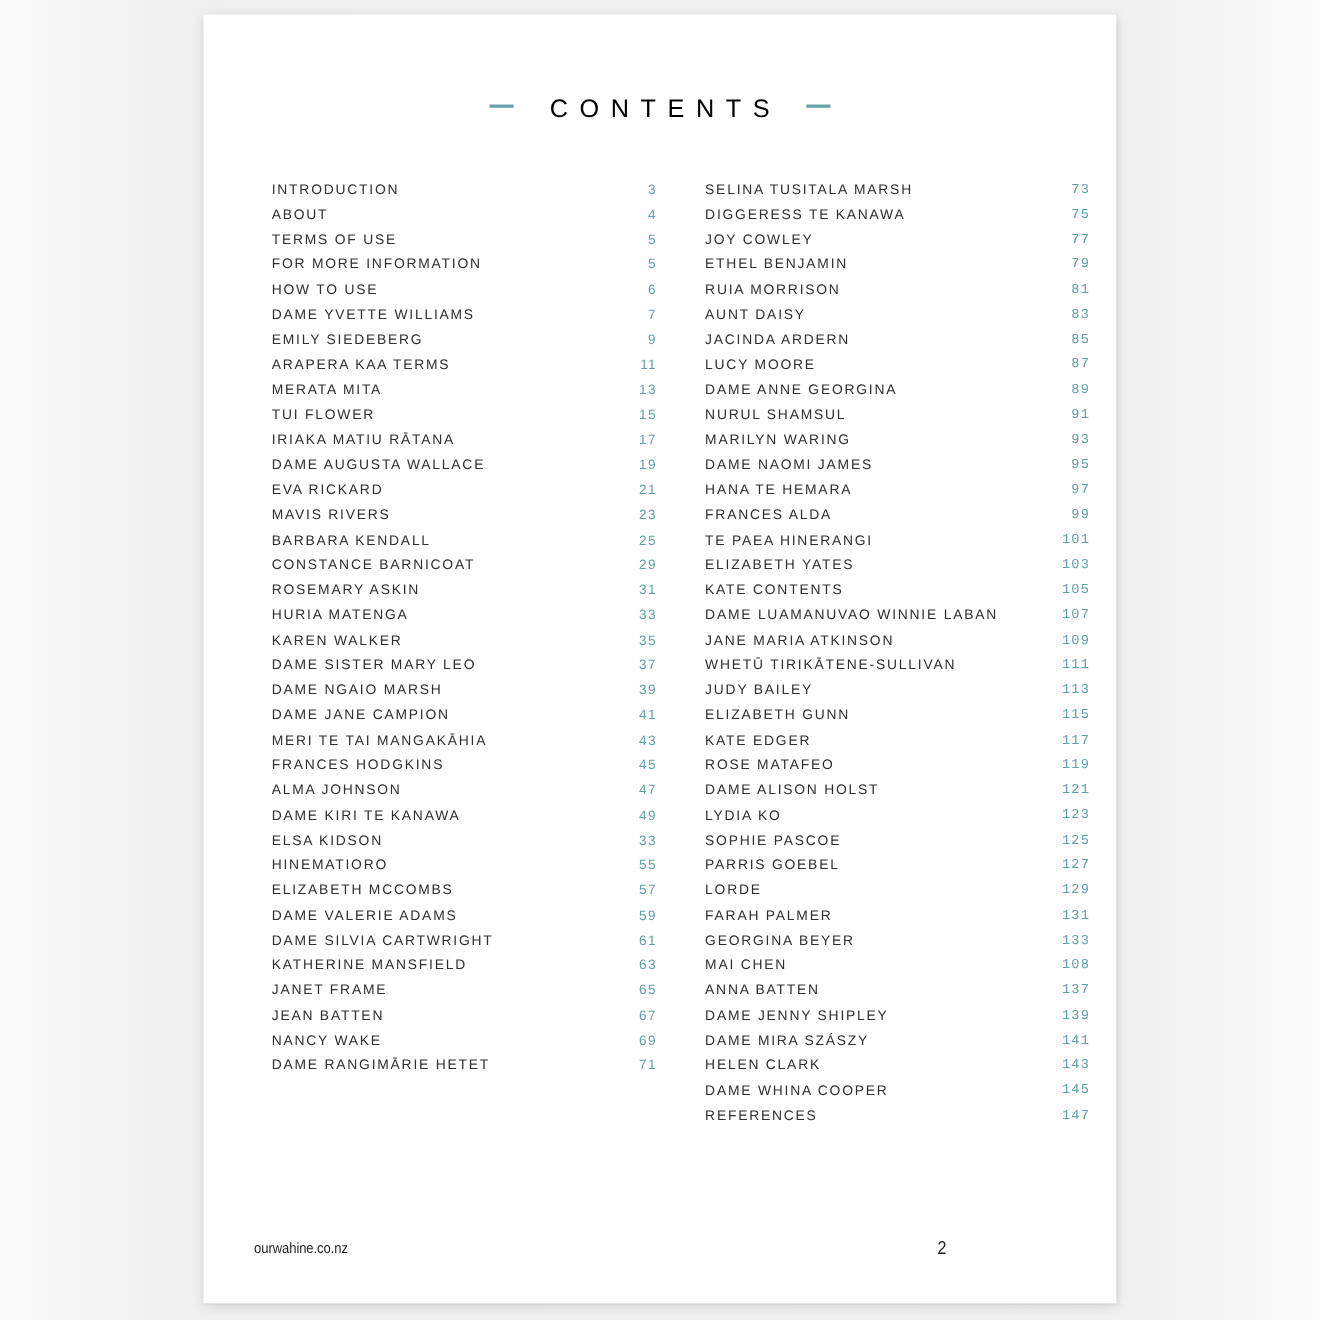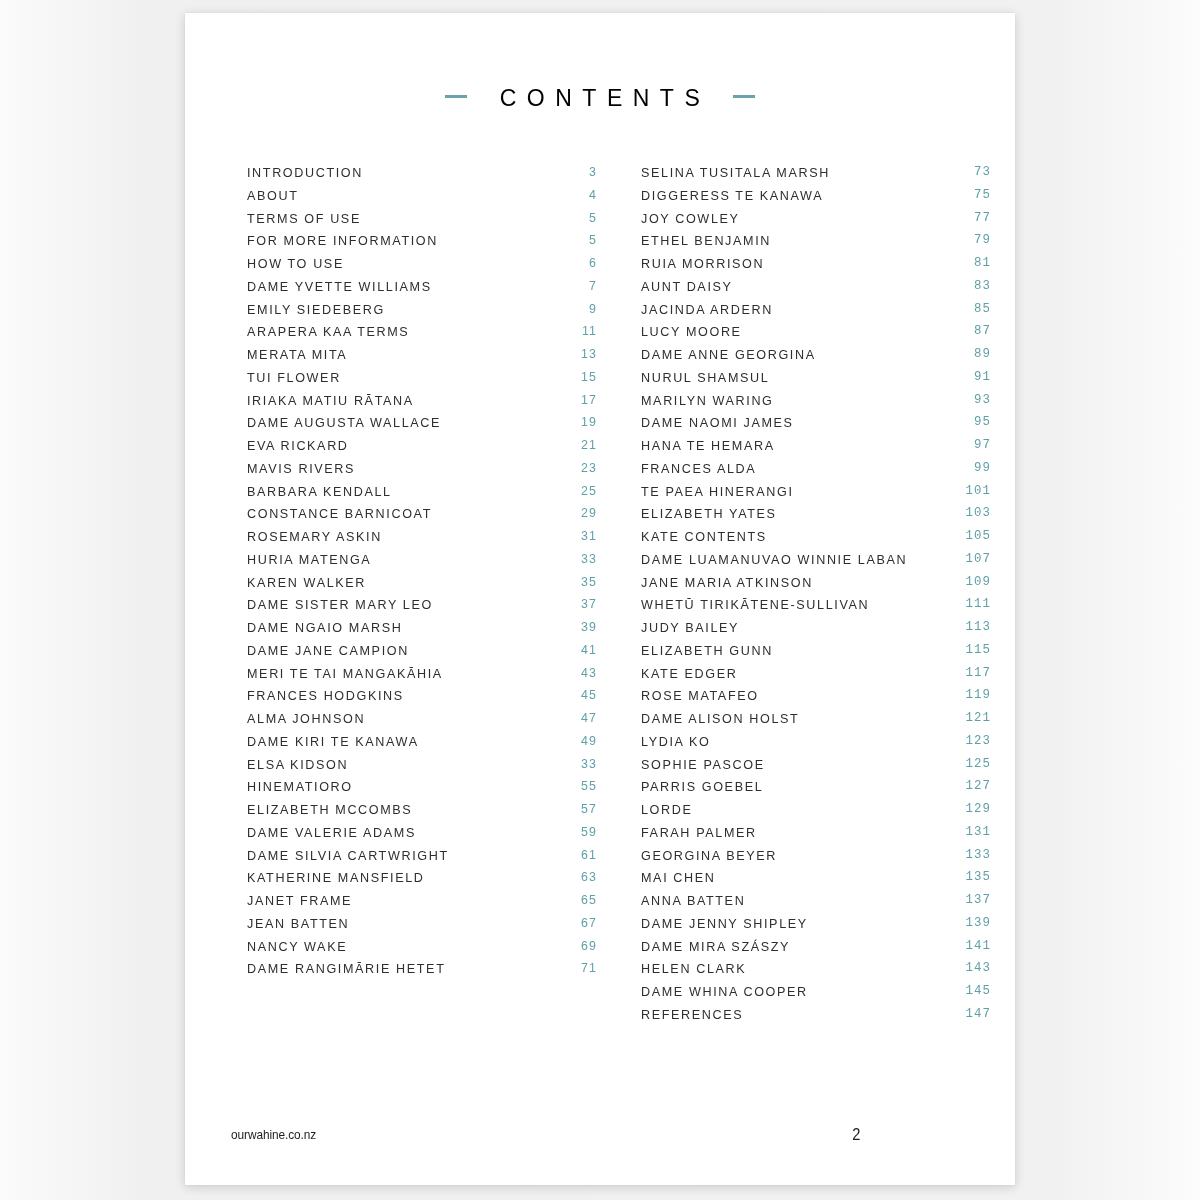--- a/index.html
+++ b/index.html
@@ -211,21 +211,21 @@
         <div class="toc-row"><span class="toc-label">ELIZABETH GUNN</span><span class="toc-page">115</span></div>
         <div class="toc-row"><span class="toc-label">KATE EDGER</span><span class="toc-page">117</span></div>
         <div class="toc-row"><span class="toc-label">ROSE MATAFEO</span><span class="toc-page">119</span></div>
         <div class="toc-row"><span class="toc-label">DAME ALISON HOLST</span><span class="toc-page">121</span></div>
         <div class="toc-row"><span class="toc-label">LYDIA KO</span><span class="toc-page">123</span></div>
         <div class="toc-row"><span class="toc-label">SOPHIE PASCOE</span><span class="toc-page">125</span></div>
         <div class="toc-row"><span class="toc-label">PARRIS GOEBEL</span><span class="toc-page">127</span></div>
         <div class="toc-row"><span class="toc-label">LORDE</span><span class="toc-page">129</span></div>
         <div class="toc-row"><span class="toc-label">FARAH PALMER</span><span class="toc-page">131</span></div>
         <div class="toc-row"><span class="toc-label">GEORGINA BEYER</span><span class="toc-page">133</span></div>
-        <div class="toc-row"><span class="toc-label">MAI CHEN</span><span class="toc-page">135</span></div>
+        <div class="toc-row"><span class="toc-label">MAI CHEN</span><span class="toc-page">108</span></div>
         <div class="toc-row"><span class="toc-label">ANNA BATTEN</span><span class="toc-page">137</span></div>
         <div class="toc-row"><span class="toc-label">DAME JENNY SHIPLEY</span><span class="toc-page">139</span></div>
         <div class="toc-row"><span class="toc-label">DAME MIRA SZÁSZY</span><span class="toc-page">141</span></div>
         <div class="toc-row"><span class="toc-label">HELEN CLARK</span><span class="toc-page">143</span></div>
         <div class="toc-row"><span class="toc-label">DAME WHINA COOPER</span><span class="toc-page">145</span></div>
         <div class="toc-row"><span class="toc-label">REFERENCES</span><span class="toc-page">147</span></div>
       </div>
   </div>
 
   <div class="footer">

